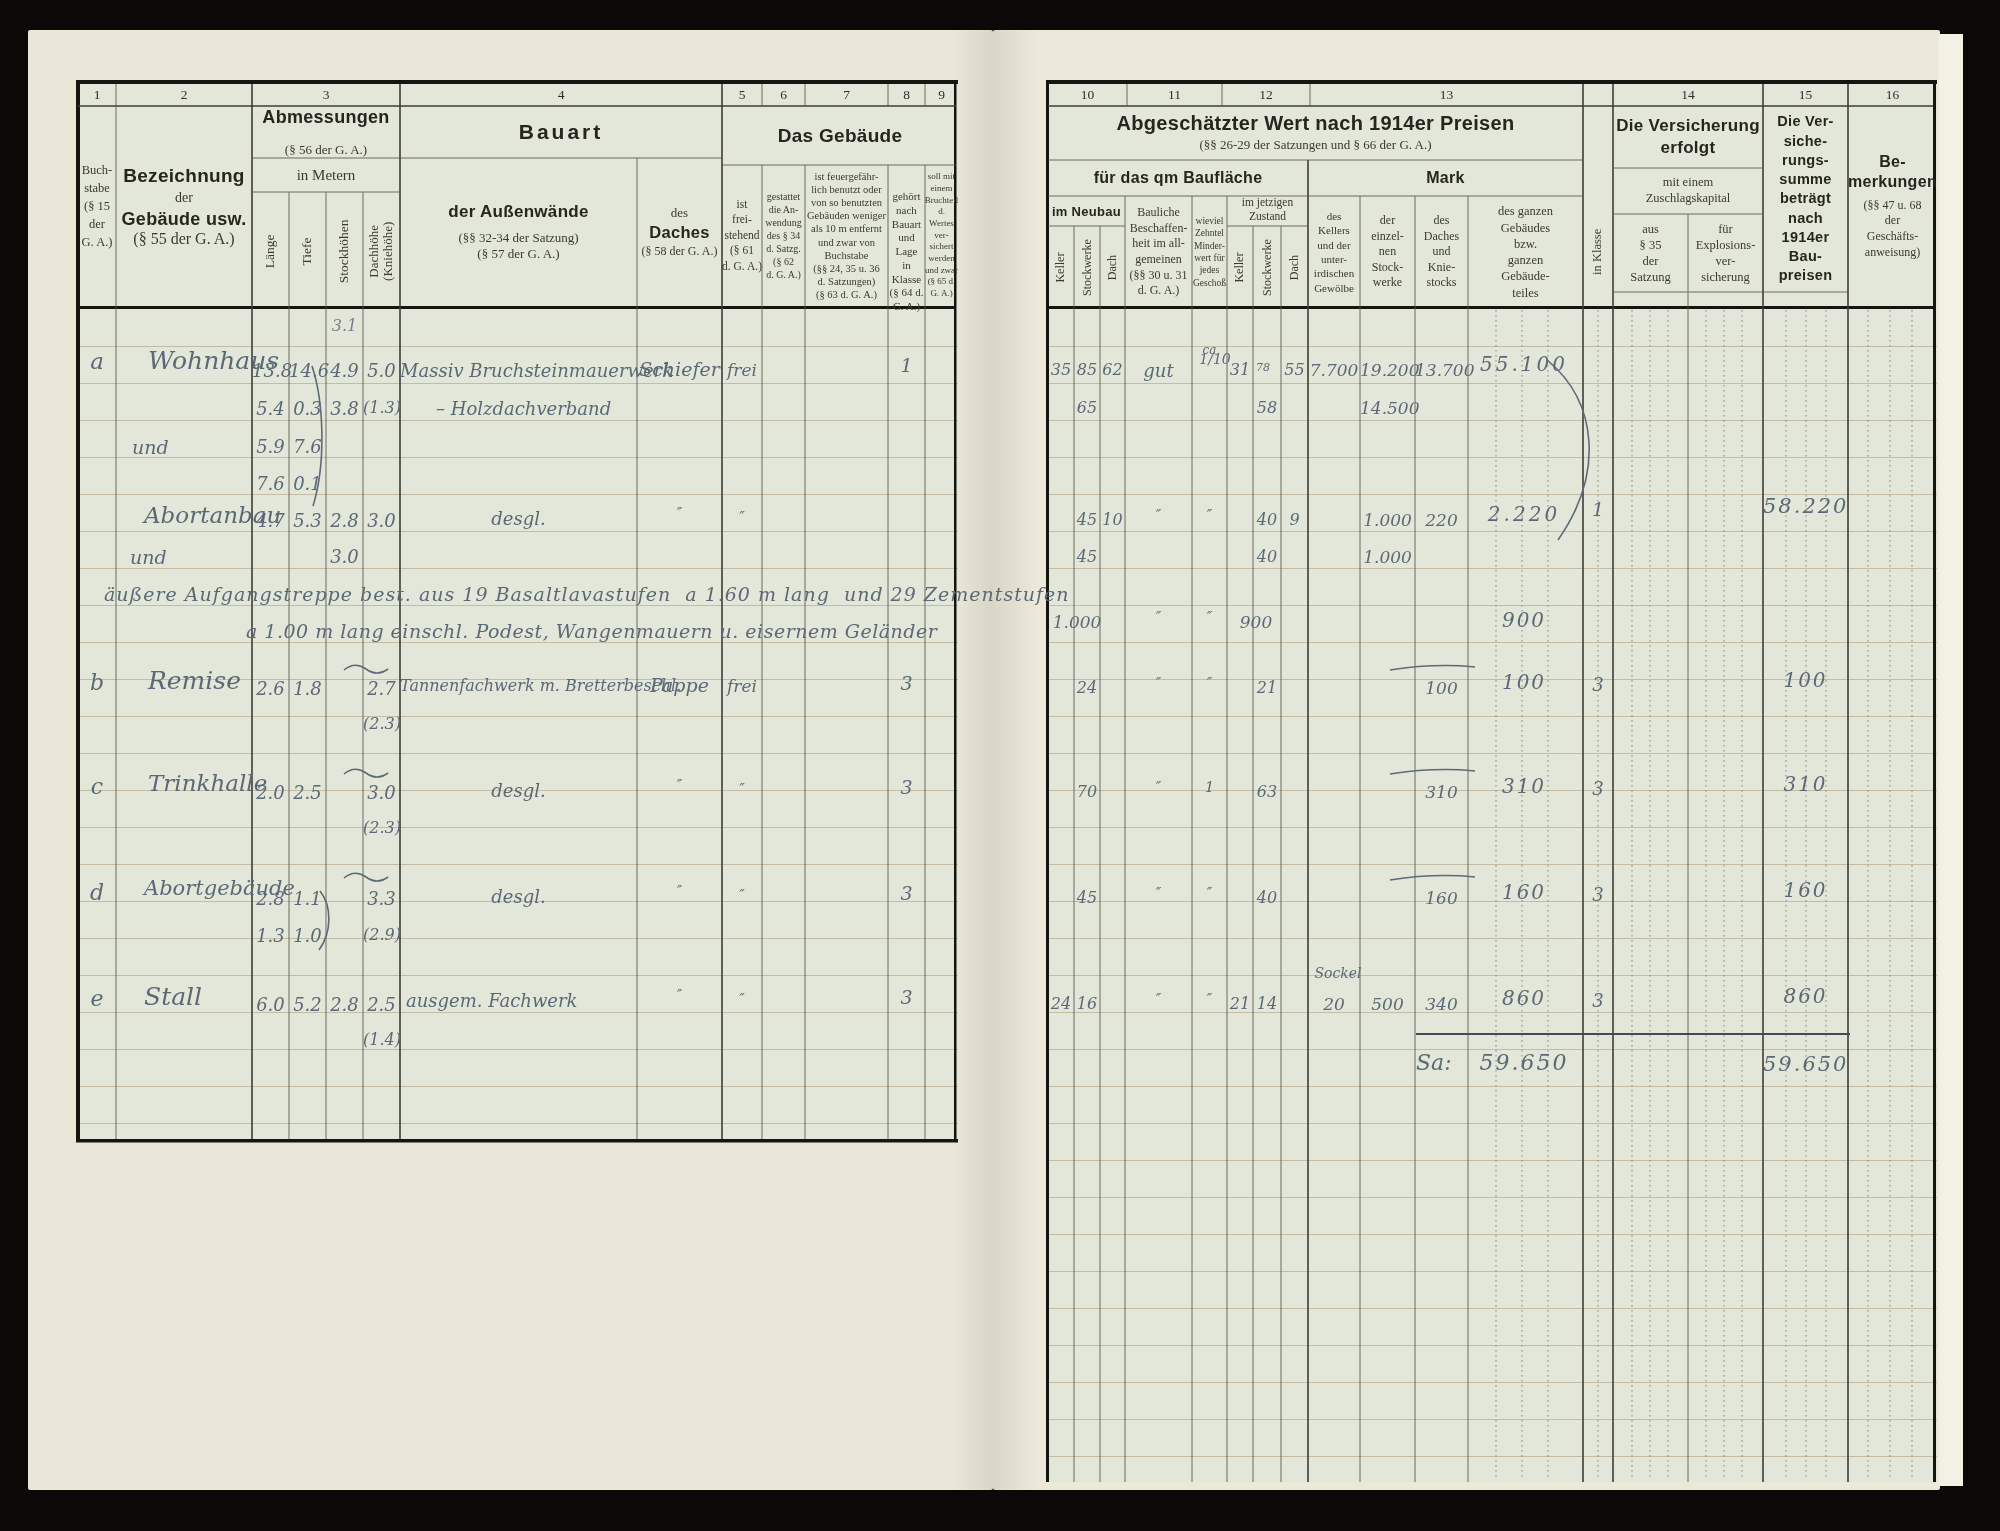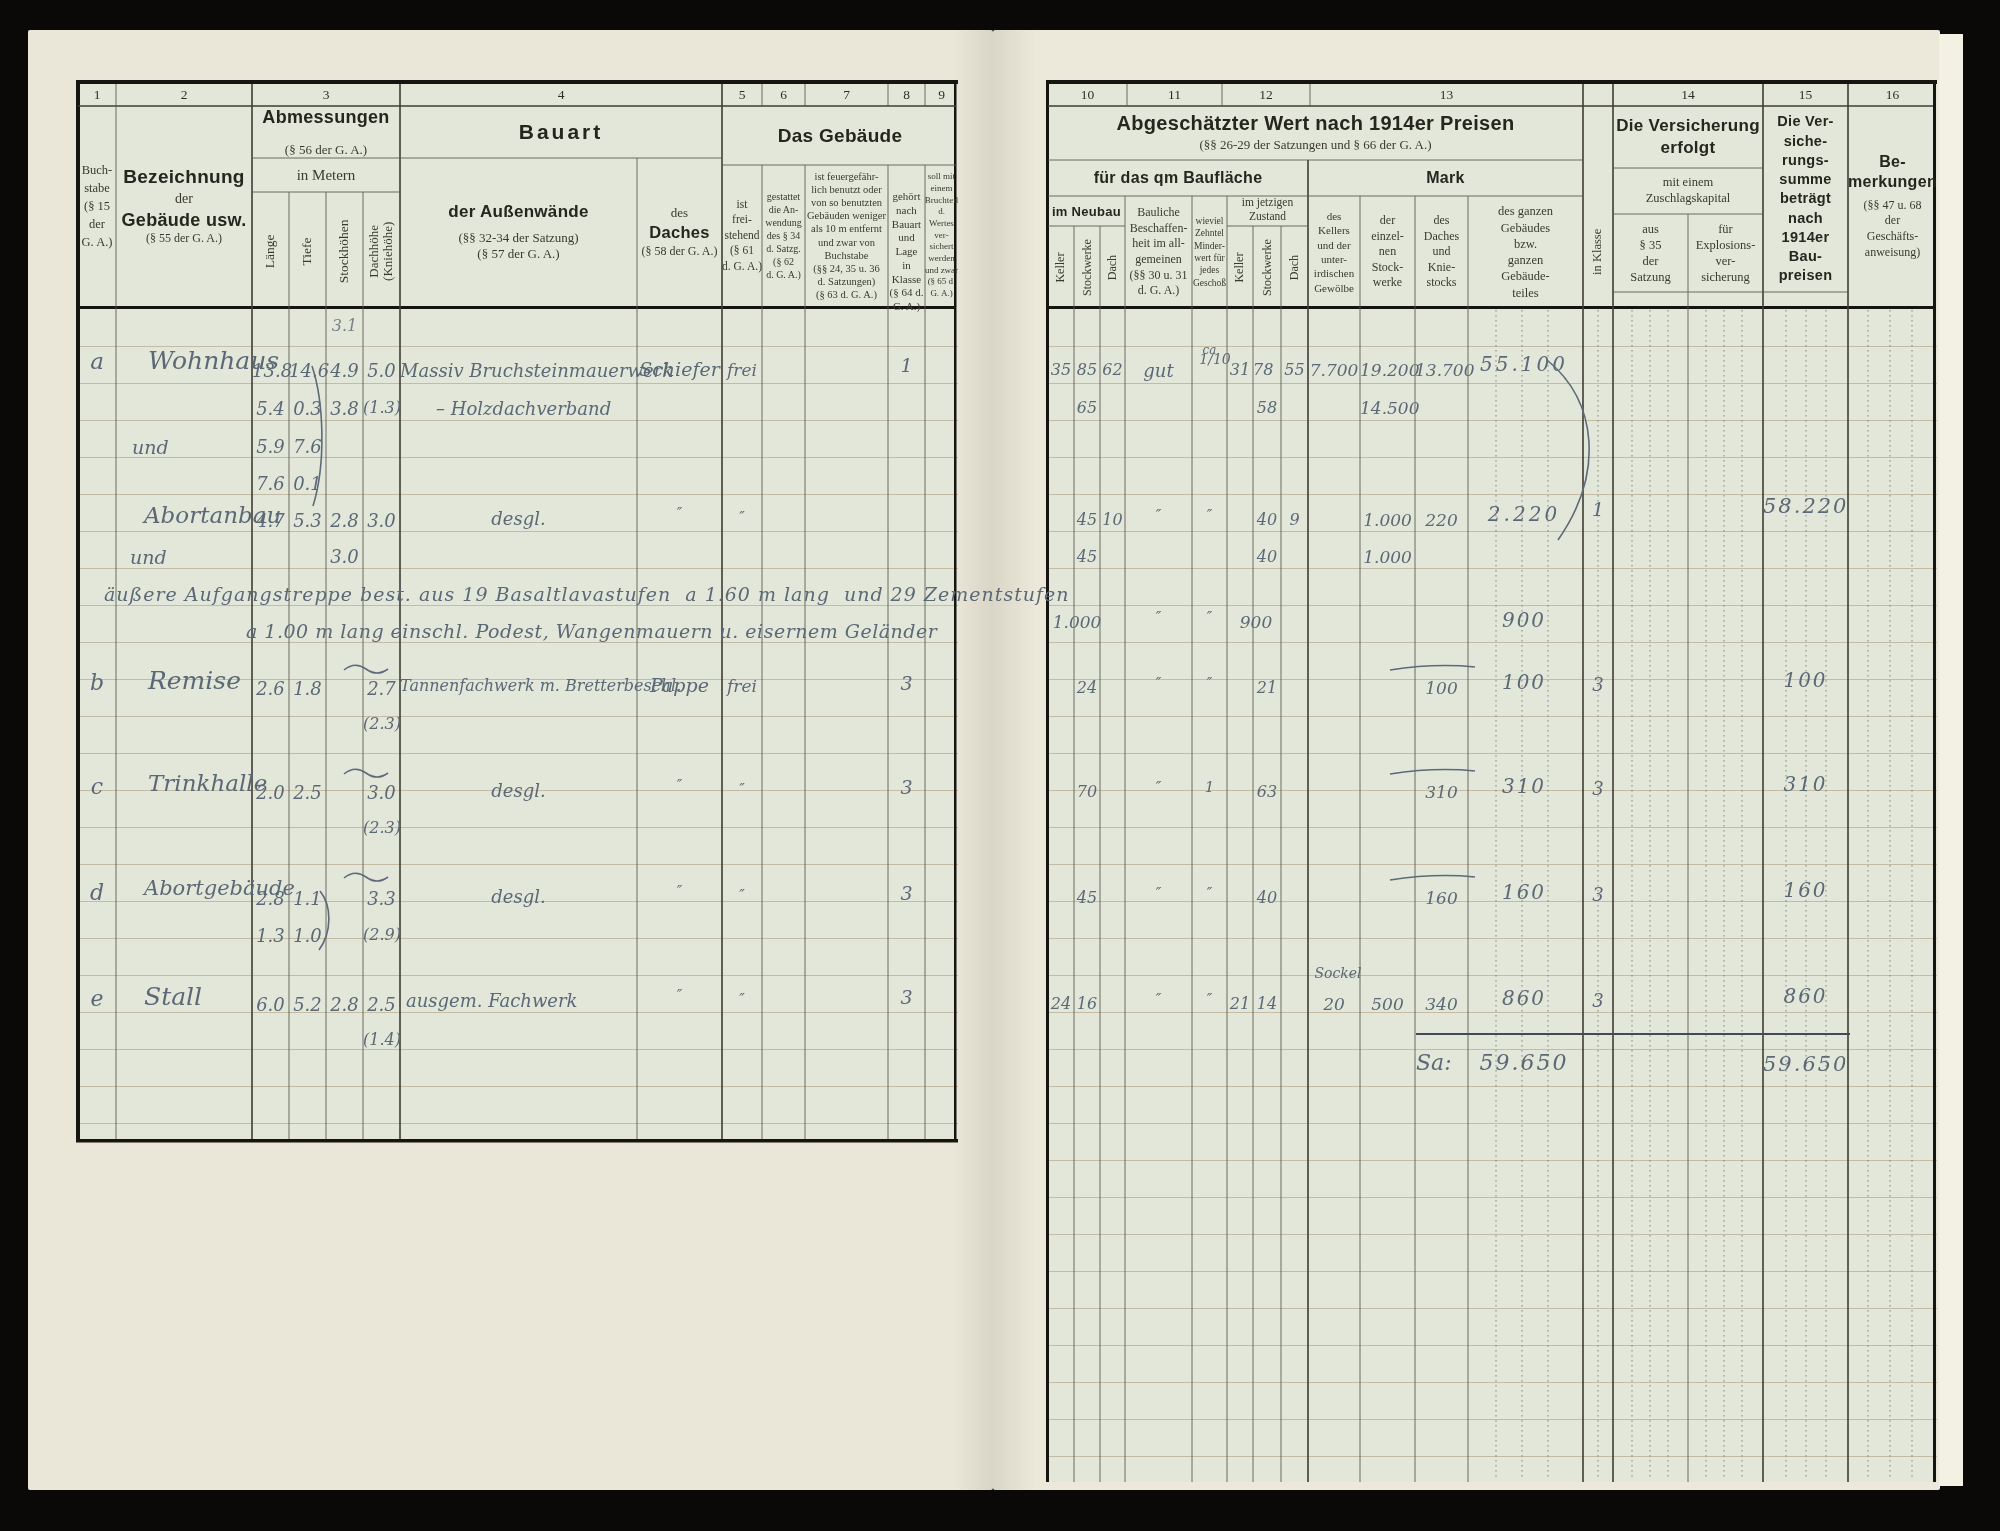--- a/index.html
+++ b/index.html
@@ -141,21 +141,21 @@
 
 <div class="cell sf pre" style="left:78px;top:106px;width:38px;height:200px;font-size:12.5px;line-height:1.45">Buch-
 stabe
 (§ 15
 der
 G. A.)</div>
 <div class="cell" style="left:116px;top:106px;width:136px;height:200px">
   <div class="sb" style="font-size:19px">Bezeichnung</div>
   <div class="sf" style="font-size:14px;margin:3px 0">der</div>
   <div class="sb" style="font-size:18px">Gebäude usw.</div>
-  <div class="sf" style="font-size:12px;margin-top:0">(§ 55 der G. A.)</div>
+  <div class="sf" style="font-size:16px;margin-top:0">(§ 55 der G. A.)</div>
 </div>
 <div class="cell" style="left:252px;top:106px;width:148px;height:52px">
   <div class="sb" style="font-size:18px">Abmessungen</div>
   <div class="sf" style="font-size:13px;margin-top:14px">(§ 56 der G. A.)</div>
 </div>
 <div class="cell sf" style="left:252px;top:158px;width:148px;height:34px;font-size:15px">in Metern</div>
 <div class="cell rot sf" style="left:252px;top:192px;width:37px;height:118px;font-size:13.5px">
     <span>Länge</span>
   </div>
 <div class="cell rot sf" style="left:289px;top:192px;width:37px;height:118px;font-size:13.5px">
@@ -394,21 +394,21 @@
 <span class="hw ctr" style="left:722px;top:992px;width:40px;font-size:15px">″</span>
 <span class="hw ctr" style="left:888px;top:988px;width:37px;font-size:19px">3</span>
 
 <span class="hw ctr" style="left:1048px;top:362px;width:26px;font-size:16px">35</span>
 <span class="hw ctr" style="left:1074px;top:362px;width:26px;font-size:16px">85</span>
 <span class="hw ctr" style="left:1100px;top:362px;width:25px;font-size:16px">62</span>
 <span class="hw ctr" style="left:1125px;top:362px;width:67px">gut</span>
 <span class="hw ctr" style="left:1192px;top:344px;width:35px;font-size:12px">ca</span>
 <span class="hw ctr" style="left:1192px;top:352px;width:46px;font-size:14px">1/10</span>
 <span class="hw ctr" style="left:1227px;top:362px;width:26px;font-size:16px">31</span>
-<span class="hw ctr" style="left:1253px;top:362px;width:20px;font-size:16px">78</span>
+<span class="hw ctr" style="left:1253px;top:362px;width:20px;font-size:11px">78</span>
 <span class="hw ctr" style="left:1281px;top:362px;width:27px;font-size:16px">55</span>
 <span class="hw ctr" style="left:1308px;top:362px;width:52px;font-size:17px">7.700</span>
 <span class="hw ctr" style="left:1360px;top:362px;width:55px;font-size:17px">19.200</span>
 <span class="hw ctr" style="left:1415px;top:362px;width:53px;font-size:17px">13.700</span>
 <span class="hw ctr" style="left:1468px;top:354px;width:112px;font-size:20px;letter-spacing:3px">55.100</span>
 <span class="hw ctr" style="left:1074px;top:400px;width:26px;font-size:16px">65</span>
 <span class="hw ctr" style="left:1253px;top:400px;width:28px;font-size:16px">58</span>
 <span class="hw ctr" style="left:1360px;top:400px;width:55px;font-size:17px">14.500</span>
 <span class="hw ctr" style="left:1074px;top:512px;width:26px;font-size:16px">45</span>
 <span class="hw ctr" style="left:1100px;top:512px;width:25px;font-size:16px">10</span>

